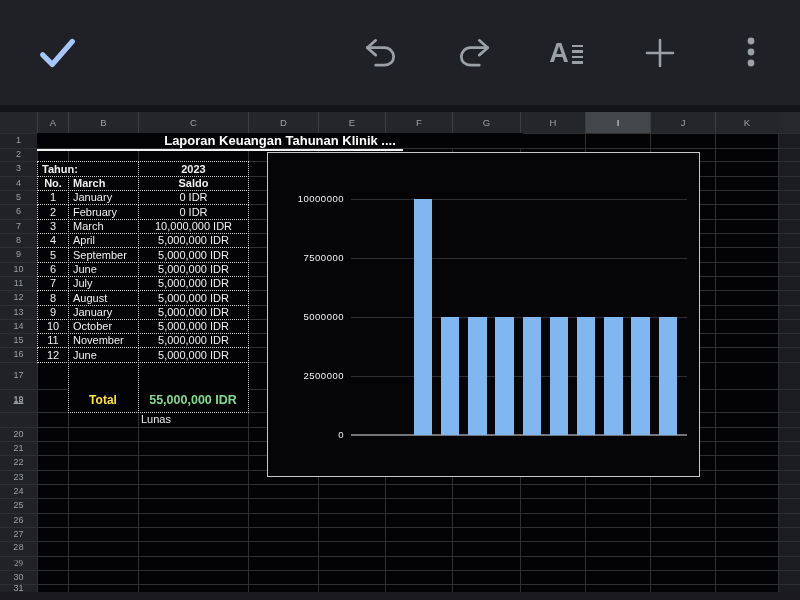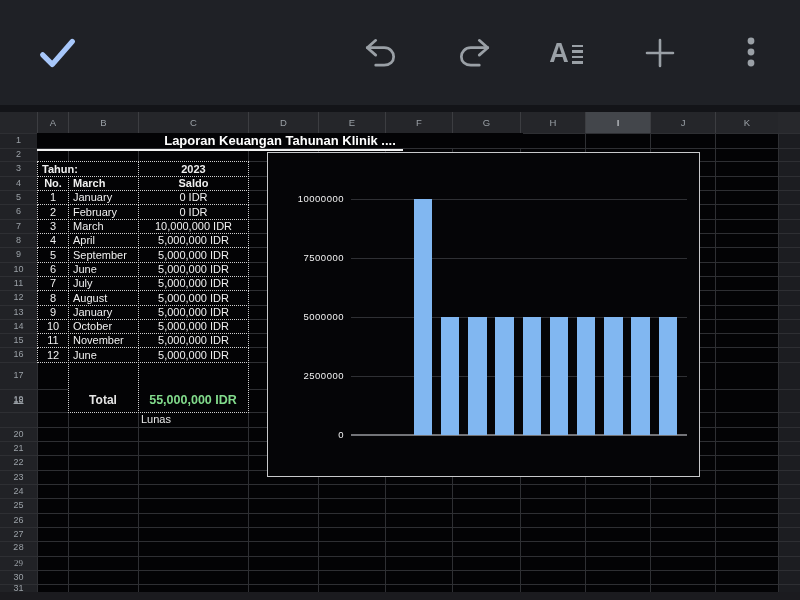--- a/index.html
+++ b/index.html
@@ -45,21 +45,21 @@
   
   #tableLayer { z-index:3; }
   .tcell { position:absolute; background:#030305; border:1px dotted #cfcfcf; color:#f0f0f0; font-size:11px; overflow:hidden; white-space:nowrap; }
   .tcell.center { text-align:center; }
   .tcell.left { padding-left:4px; }
   .tcell.bold { font-weight:bold; }
   .title-cell { position:absolute; left:37px; top:133px; width:486px; height:15px; background:#030305; color:#ffffff; font-weight:bold; font-size:13px; line-height:15px; text-align:center; z-index:3; }
   .title-underline { position:absolute; left:37px; top:149px; width:366px; height:2px; background:#f2f2f2; z-index:3; }
   .total-box { position:absolute; left:68px; top:362px; width:181px; height:51px; background:#030305; border:1px dotted #cfcfcf; z-index:3; }
   .total-divider { position:absolute; left:138px; top:362px; width:1px; height:51px; border-left:1px dotted #cfcfcf; z-index:3; }
-  .total-label { position:absolute; left:68px; top:390px; width:70px; height:20px; line-height:20px; text-align:center; color:#e5e5e5; font-weight:bold; font-size:12px; z-index:4; }
+  .total-label { position:absolute; left:68px; top:390px; width:70px; height:20px; line-height:20px; text-align:center; color:#fde047; font-weight:bold; font-size:12px; z-index:4; }
   .total-value { position:absolute; left:138px; top:390px; width:110px; height:20px; line-height:20px; text-align:center; color:#82db8c; font-weight:bold; font-size:12.5px; z-index:4; }
   .note-cell { position:absolute; left:141px; top:412px; width:100px; height:15px; line-height:15px; color:#e8e8e8; font-size:11px; z-index:3; }
 
   
   .chart { position:absolute; left:267px; top:152px; width:433px; height:325px; background:#050507; border:1.5px solid #c8c9cb; z-index:5; }
   .ytick { position:absolute; width:60px; height:12px; line-height:12px; text-align:right; color:#f2f2f2; font-size:9.5px; letter-spacing:0.5px; }
   .cgl { position:absolute; height:1px; background:#2f3034; }
   .caxis { position:absolute; height:2px; background:#737478; }
   .cbar { position:absolute; }
 </style>

